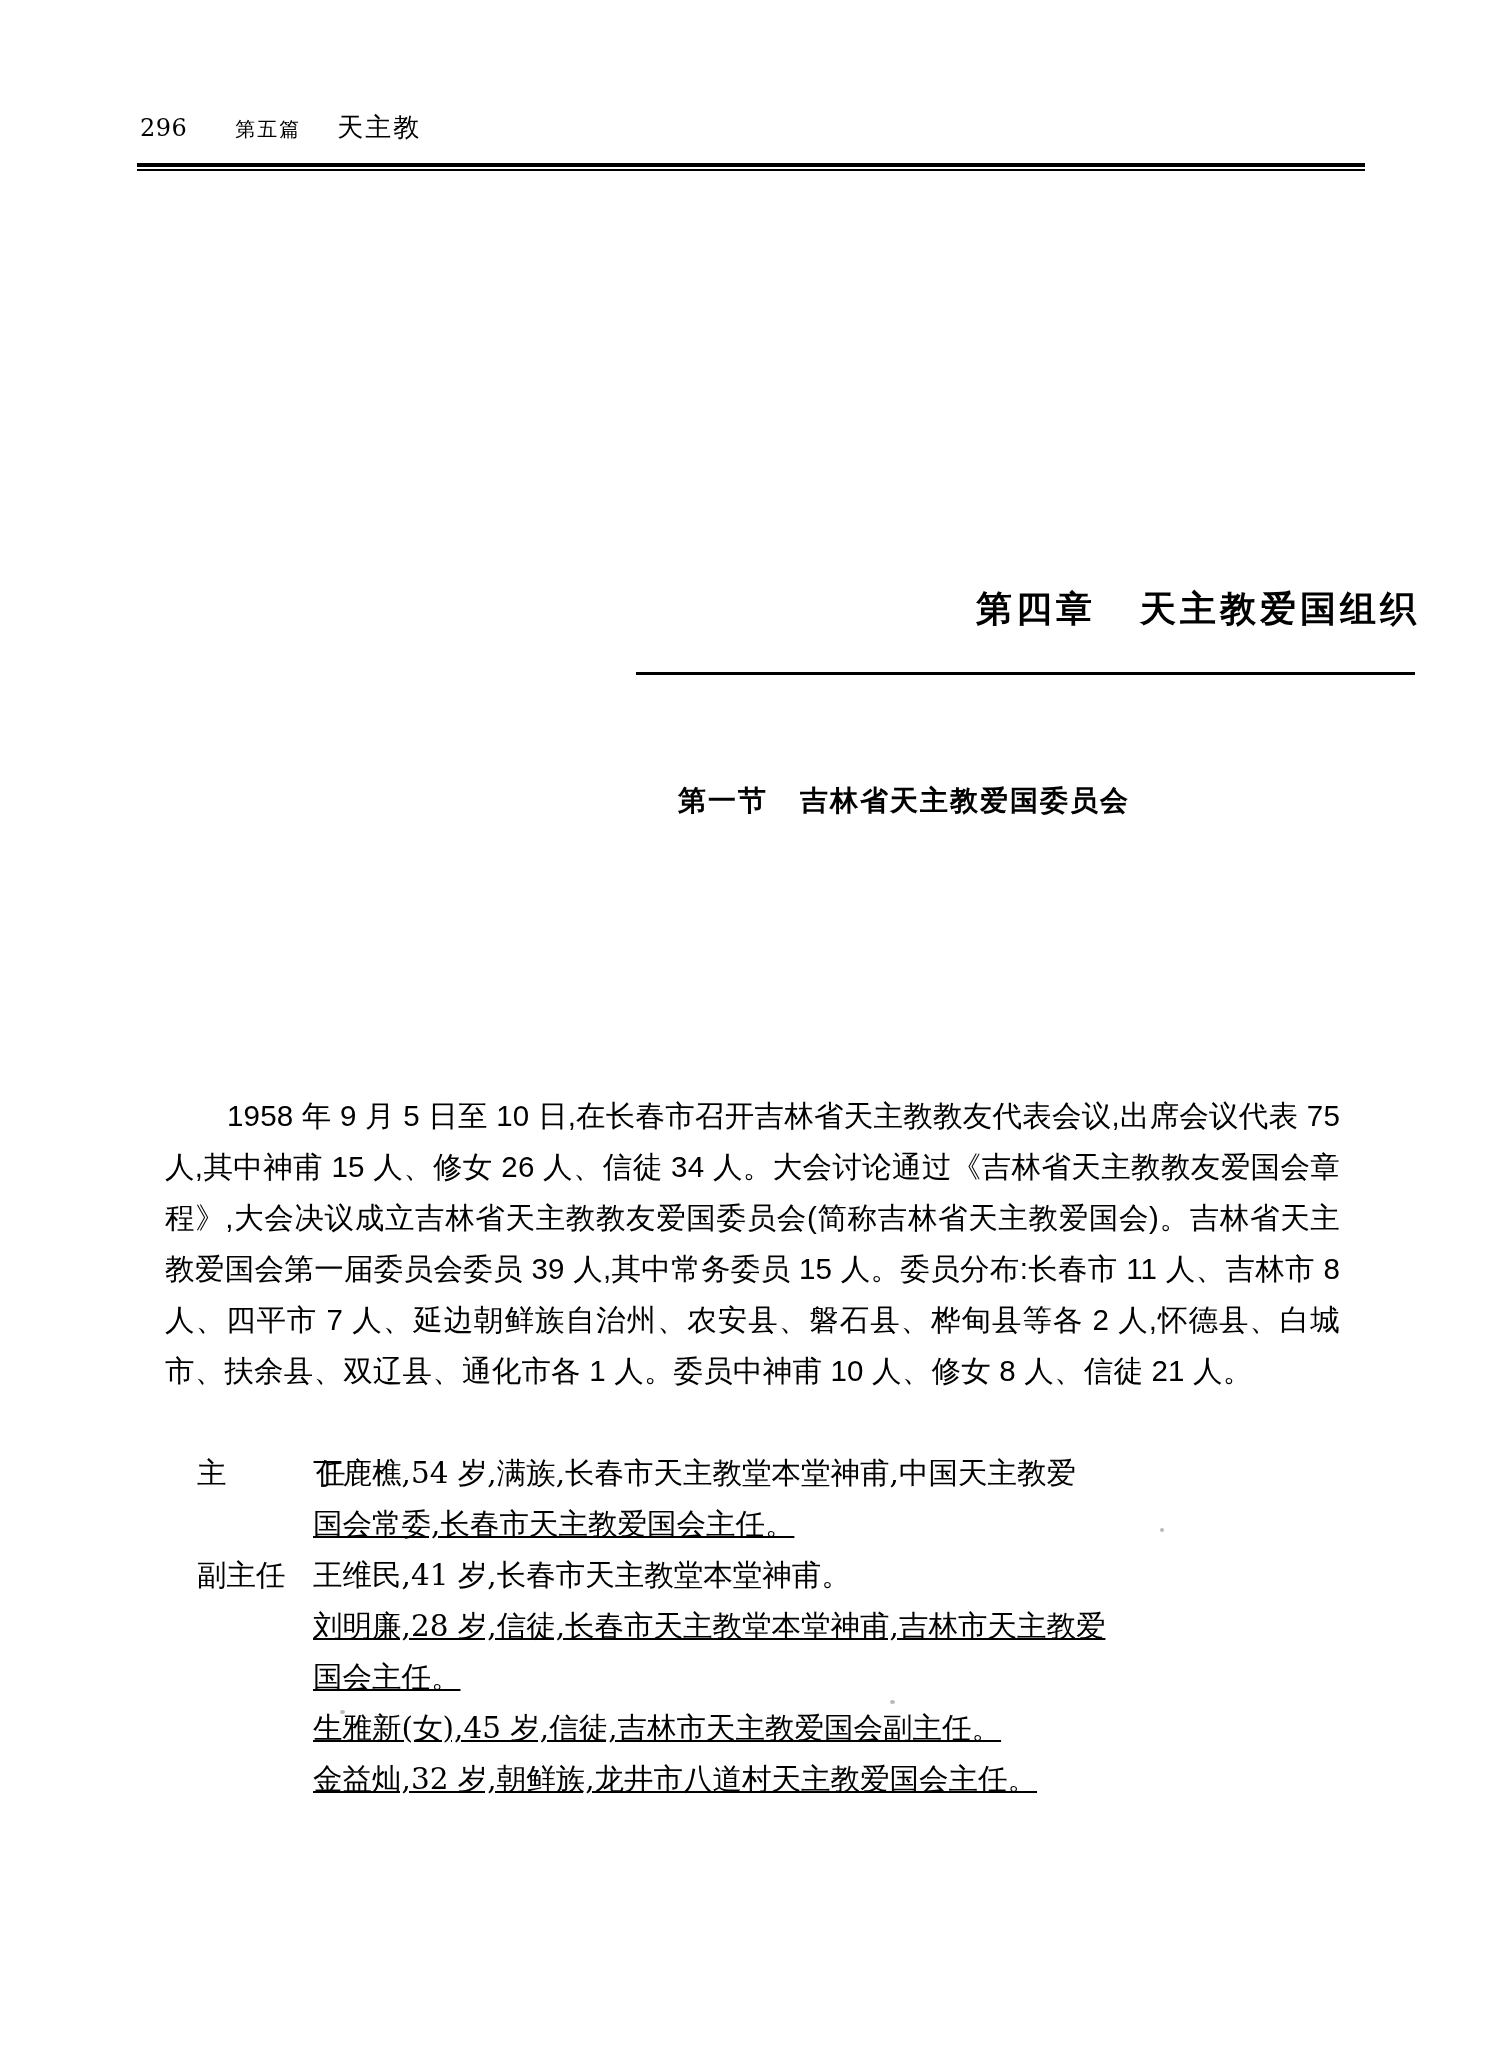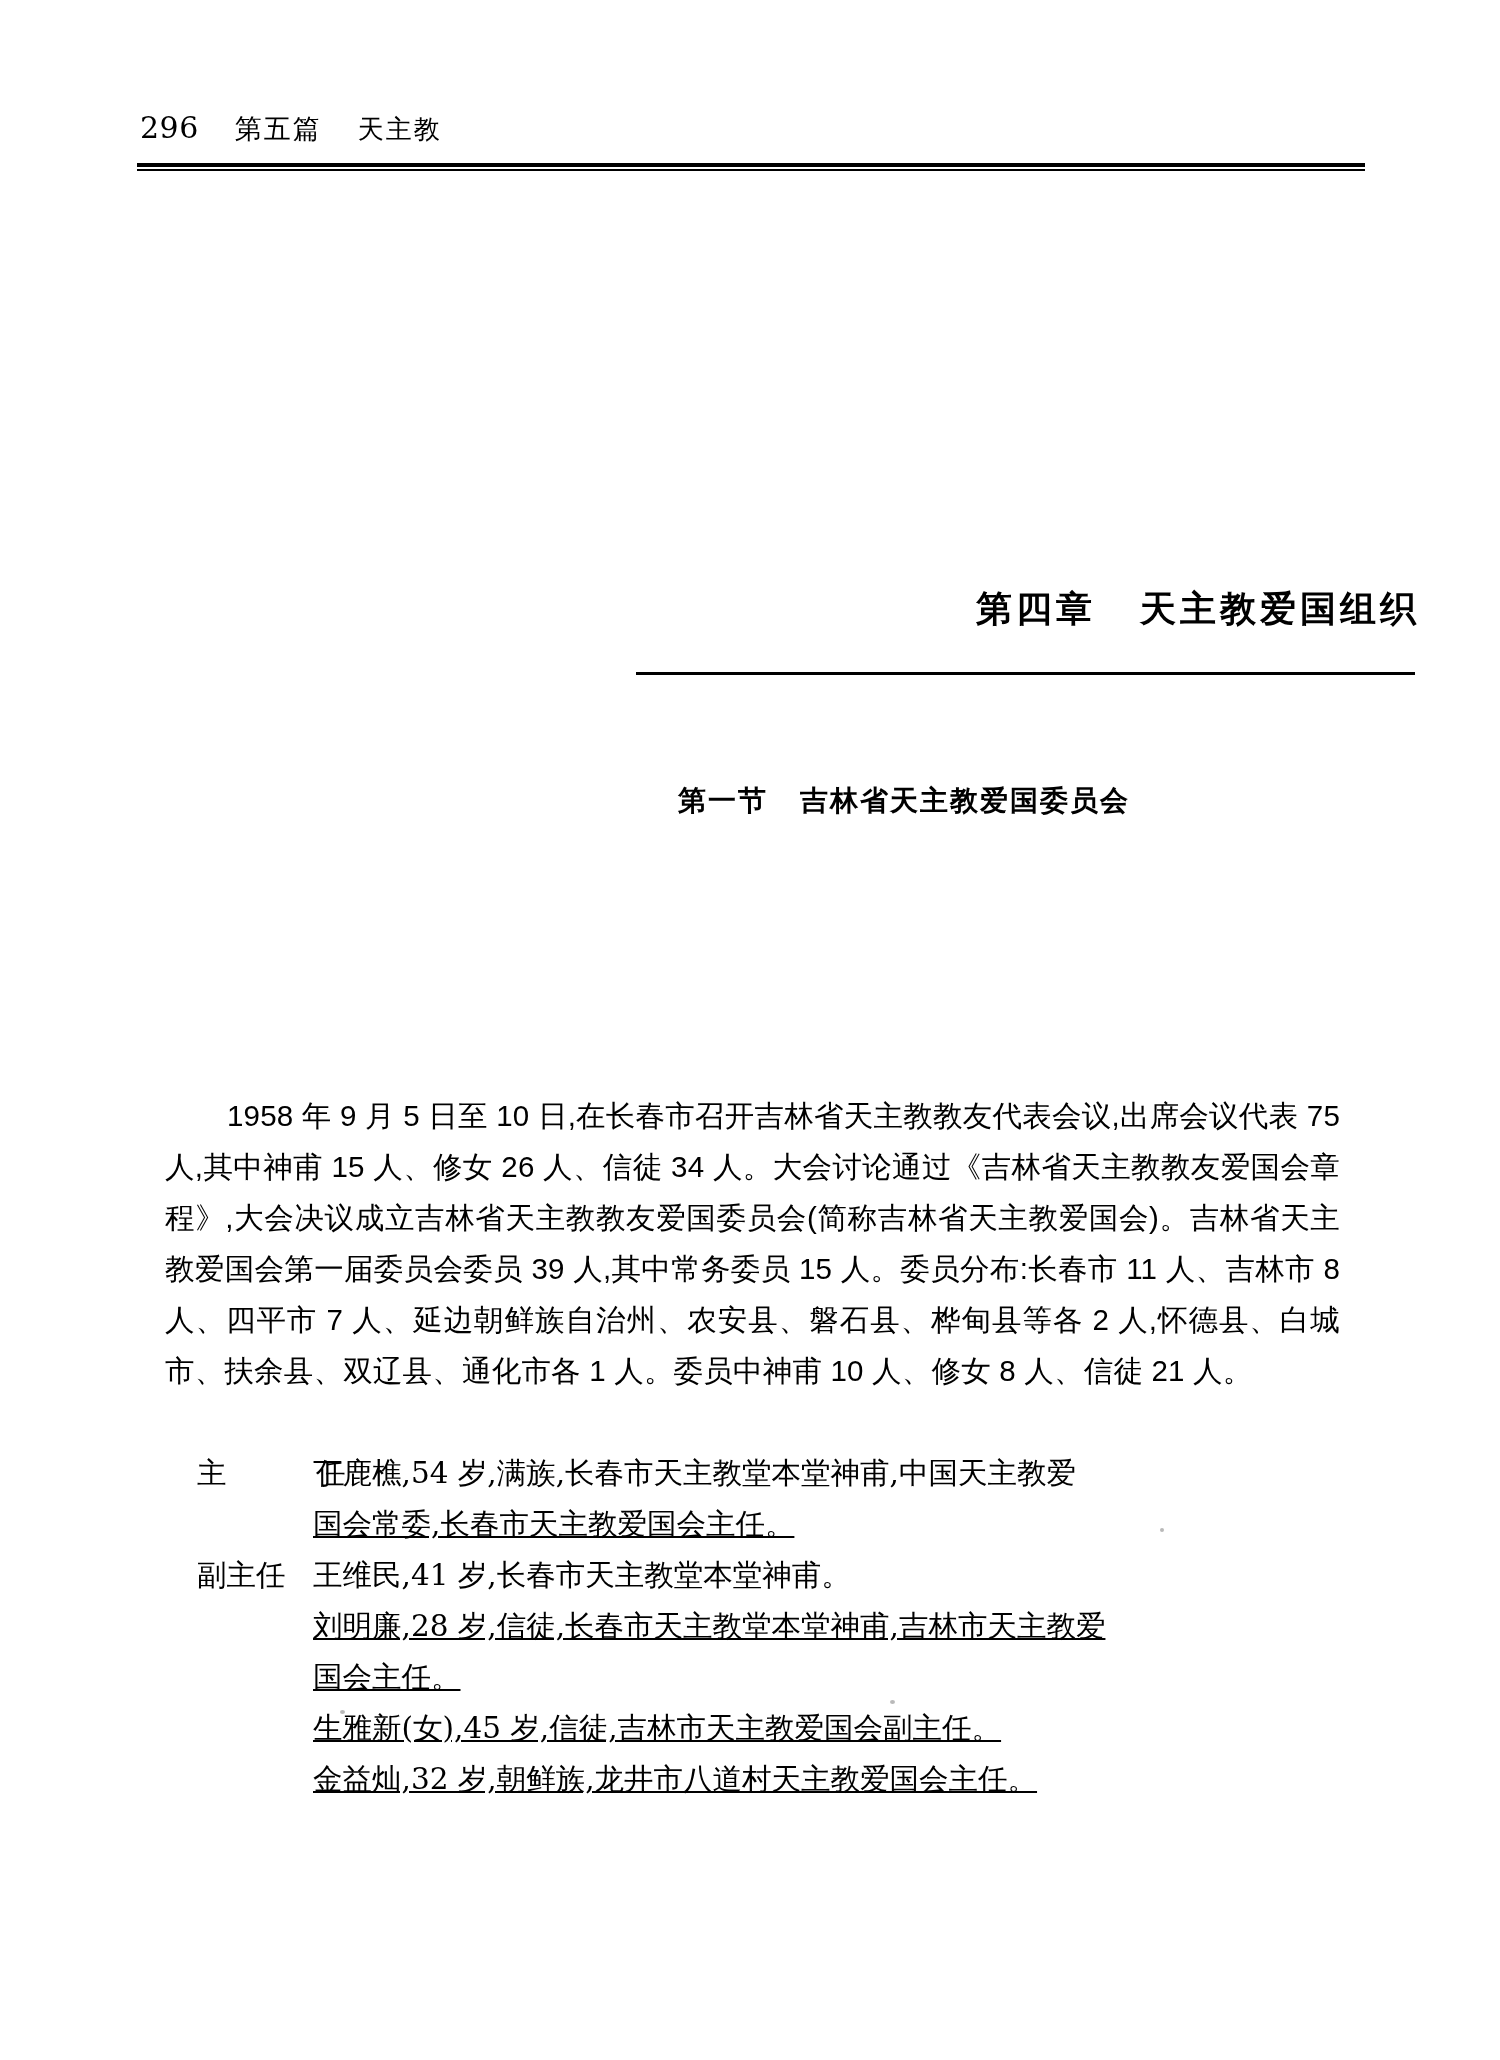--- a/index.html
+++ b/index.html
@@ -26,28 +26,28 @@
   .header {
     position: absolute;
     left: 140px;
     top: 110px;
     width: 1220px;
     display: flex;
     align-items: baseline;
     font-family: "DejaVu Serif", "Liberation Serif", serif;
   }
   .header .pageno {
-    font-size: 30px;
+    font-size: 24px;
     letter-spacing: 0.5px;
-    margin-right: 36px;
   }
   .header .hd-part {
-    font-size: 27px;
+    font-size: 20px;
     letter-spacing: 2px;
     margin-right: 36px;
+    margin-left: 48px;
   }
   .header .hd-title {
     font-size: 26px;
     letter-spacing: 2px;
   }
 
   .rule-double {
     position: absolute;
     left: 137px;
     top: 163px;

